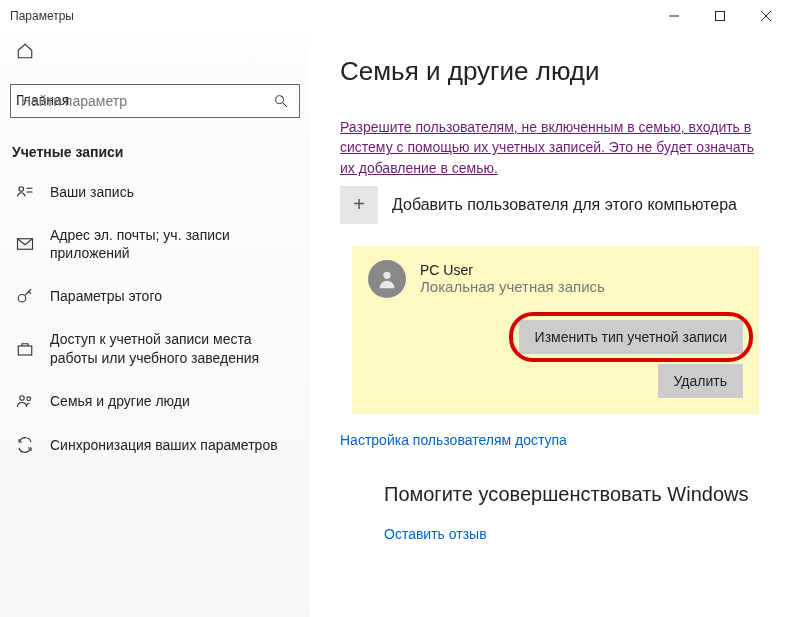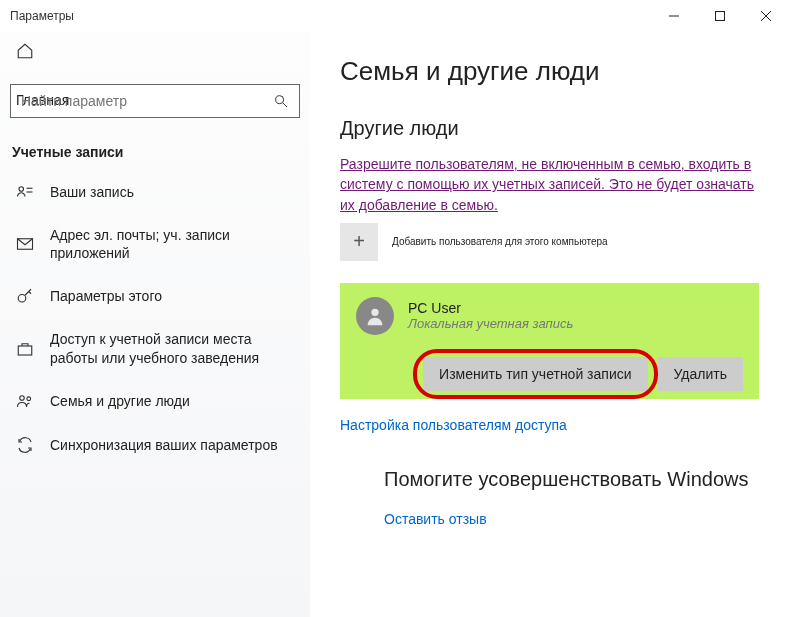--- a/index.html
+++ b/index.html
@@ -28,30 +28,30 @@
     .nav-item .icon { width: 18px; height: 18px; display: flex; align-items: center; justify-content: center; flex-shrink: 0; color: #333; }
     .nav-item .label { font-size: 14px; color: #222; line-height: 1.3; }
 
     .main { flex: 1; padding: 24px 30px 10px 30px; overflow: hidden; }
     .page-title { font-size: 26px; font-weight: 400; color: #222; margin-bottom: 30px; }
     .subhead { font-size: 20px; font-weight: 400; color: #222; margin-bottom: 14px; }
     .desc { font-size: 14px; color: #701a75; line-height: 1.45; margin-bottom: 8px; text-decoration: underline; }
 
     .add-row { display: flex; align-items: center; gap: 14px; margin-bottom: 22px; cursor: pointer; }
     .plus-box { width: 38px; height: 38px; background: #e6e6e6; display: flex; align-items: center; justify-content: center; font-size: 20px; color: #555; font-weight: 300; }
-    .add-label { font-size: 10px; color: #222; }
-
-    .user-card { background: #bef264; padding: 14px 16px 8px 16px; }
+    .add-label { font-size: 16px; color: #222; }
+
+    .user-card { background: #fef9c3; padding: 14px 16px 16px 16px; margin-left: 12px; }
     .user-head { display: flex; align-items: center; gap: 14px; }
     .avatar { width: 38px; height: 38px; border-radius: 50%; background: #888; display: flex; align-items: center; justify-content: center; }
     .avatar svg { width: 22px; height: 22px; fill: #e8e8e8; }
     .user-info .uname { font-size: 14px; color: #222; }
-    .user-info .utype { font-size: 13px; color: #777; font-style: italic; }
-
-    .user-actions { display: flex; gap: 10px; justify-content: flex-end; margin-top: 22px; align-items: flex-end; }
+    .user-info .utype { font-size: 15px; color: #777; }
+
+    .user-actions { display: flex; gap: 10px; justify-content: flex-end; margin-top: 22px; align-items: flex-end; flex-direction: column; }
     .btn { height: 34px; background: #ccc; border: none; font-size: 14px; color: #222; padding: 0 16px; cursor: pointer; }
     .btn-main-wrap { position: relative; display: inline-block; }
     .highlight-ring { position: absolute; top: -8px; left: -10px; right: -10px; bottom: -8px; border: 4px solid #d80000; border-radius: 24px; pointer-events: none; }
 
     .link { color: #0066cc; font-size: 14px; margin-top: 18px; display: inline-block; cursor: pointer; }
     .help-section { margin-top: 34px; margin-left: 44px; }
   </style>
 </head>
 <body>
 
@@ -165,21 +165,20 @@
           </svg>
       </span>
       <span class="label">Синхронизация ваших параметров</span>
     </div>
 
   </div>
 
   <div class="main">
     <h1 class="page-title">Семья и другие люди</h1>
 
-    <h2 class="subhead">Другие люди</h2>
     <p class="desc">Разрешите пользователям, не включенным в семью, входить в систему с помощью их учетных записей. Это не будет означать их добавление в семью.</p>
 
     <div class="add-row">
       <div class="plus-box">+</div>
       <span class="add-label">Добавить пользователя для этого компьютера</span>
     </div>
 
     <div class="user-card">
       <div class="user-head">
         <div class="avatar">

